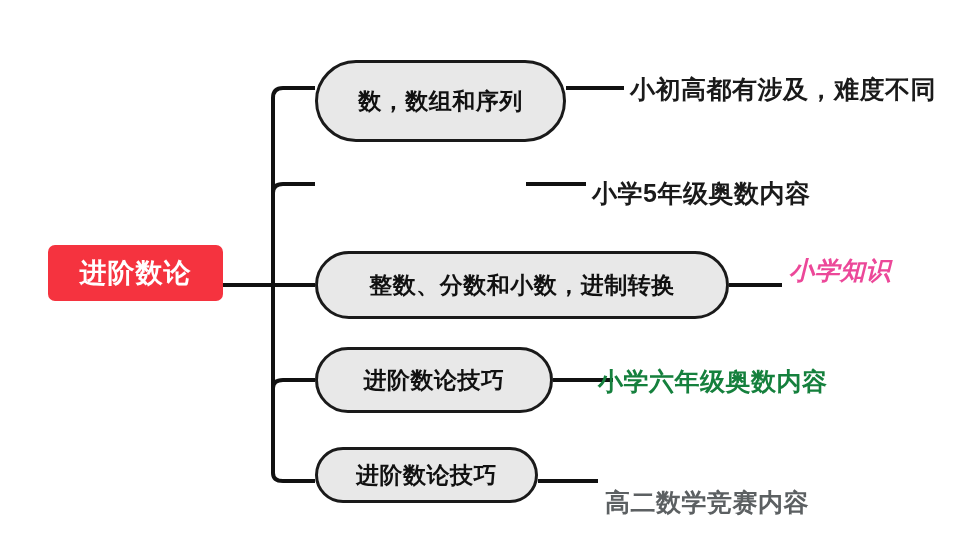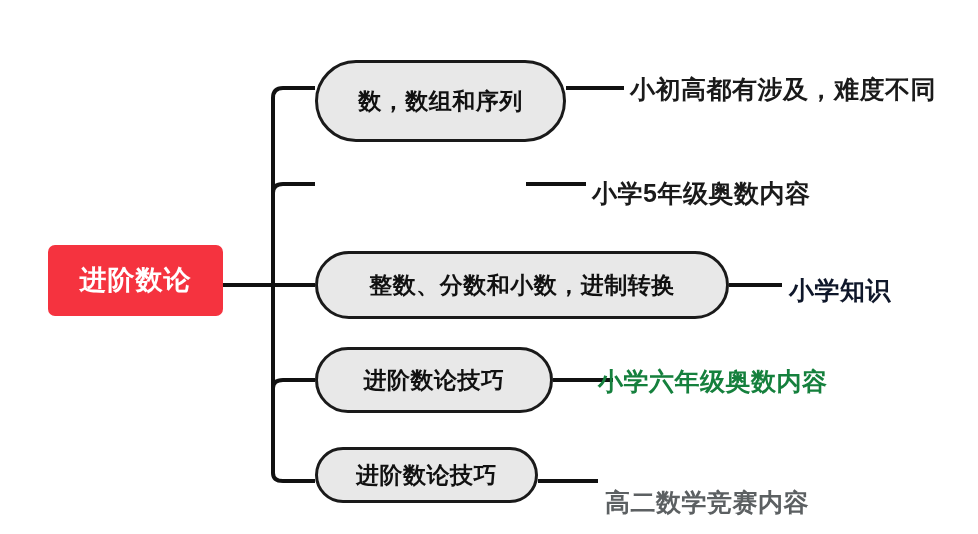--- a/index.html
+++ b/index.html
@@ -17,21 +17,21 @@
     background: #ffffff;
     overflow: hidden;
   }
 
   
   .root-node {
     position: absolute;
     left: 48px;
     top: 245px;
     width: 175px;
-    height: 71px;
+    height: 56px;
     background: #F5333F;
     border-radius: 7px;
     display: flex;
     align-items: center;
     justify-content: center;
   }
   .root-label {
     color: #ffffff;
     font-size: 27px;
     font-weight: bold;
@@ -121,21 +121,21 @@
   <div class="branch-node" style="left:315px; top:60px; width:251px; height:82px;">
     <span class="branch-label">数，数组和序列</span>
   </div>
   <div class="leaf-note" style="left:630px; top:77px; color:#1A1A1A;">小初高都有涉及，难度不同</div>
 
   <div class="leaf-note" style="left:592px; top:173px; color:#1A1A1A;margin-top:8px;">小学5年级奥数内容</div>
 
   <div class="branch-node" style="left:315px; top:251px; width:414px; height:68px;">
     <span class="branch-label">整数、分数和小数，进制转换</span>
   </div>
-  <div class="leaf-note" style="left:789px; top:278px; color:#0f172a;">小学知识</div>
+  <div class="leaf-note" style="left:789px; top:258px; color:#ec4899;font-style:italic;">小学知识</div>
 
   <div class="branch-node" style="left:315px; top:347px; width:238px; height:66px;">
     <span class="branch-label">进阶数论技巧</span>
   </div>
   <div class="leaf-note" style="left:598px; top:369px; color:#15803d;">小学六年级奥数内容</div>
 
   <div class="branch-node" style="left:315px; top:447px; width:223px; height:56px;">
     <span class="branch-label">进阶数论技巧</span>
   </div>
   <div class="leaf-note" style="left:605px; top:470px; color:#5C6062;margin-top:20px;">高二数学竞赛内容</div>

